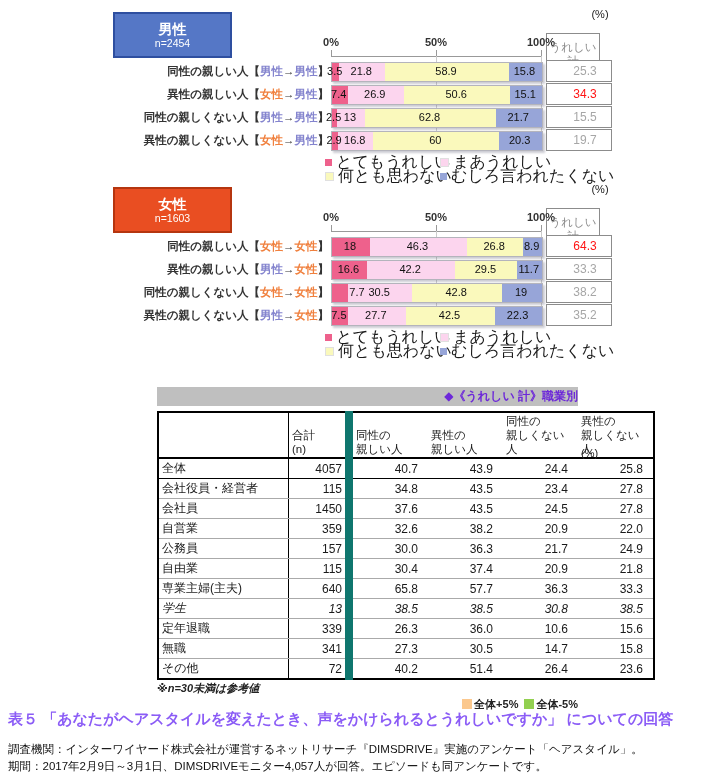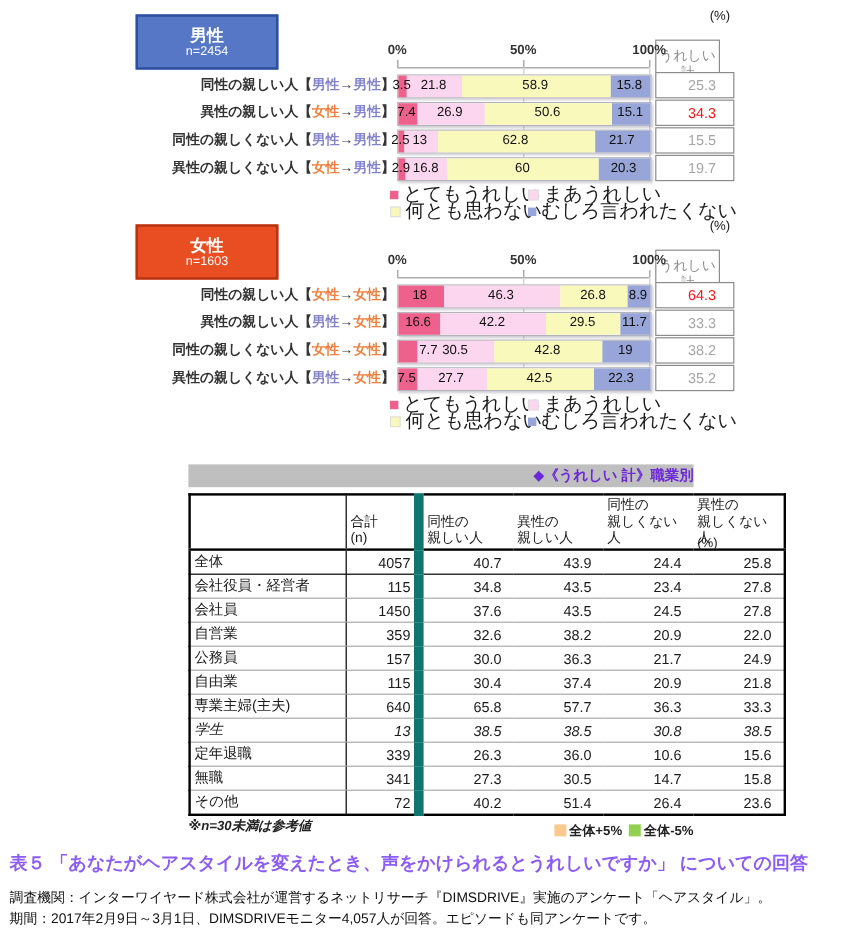--- a/index.html
+++ b/index.html
@@ -49,21 +49,21 @@
   table.occ .c-n{width:50px;border-right:8px solid #0f766e;text-align:right;}
   table.occ .c-val{width:62px;text-align:right;padding-right:10px;}
   table.occ tr.first td{border-bottom:1px solid #000;}
   table.occ tr.last td{border-bottom:none;}
   table.occ tr.italic td{font-style:italic;}
   td.plus{background:#fbc88e;}
   td.minus{background:#c9f0c9;}
   .tbl-pct{position:absolute;left:424px;top:60px;font-size:11px;color:#222;}
   .table-footer{position:absolute;left:0;top:294px;width:421px;height:16px;font-size:11px;}
   .footnote{position:absolute;left:0;top:0;font-style:italic;font-weight:600;color:#222;}
-  .tbl-legend{position:absolute;right:0;top:4px;display:flex;align-items:center;gap:6px;
+  .tbl-legend{position:absolute;right:0;top:16px;display:flex;align-items:center;gap:6px;
               font-weight:600;color:#222;}
   .sq{display:inline-block;width:10px;height:10px;vertical-align:-1px;margin-right:2px;}
   
   .caption{position:absolute;left:8px;top:710px;width:700px;font-size:15px;
            font-weight:600;color:#8b5cf6;}
   .sources{position:absolute;left:8px;top:741px;width:700px;font-size:11.5px;
            line-height:1.5;color:#111;font-weight:500;}
 </style>
 </head>
 <body>

